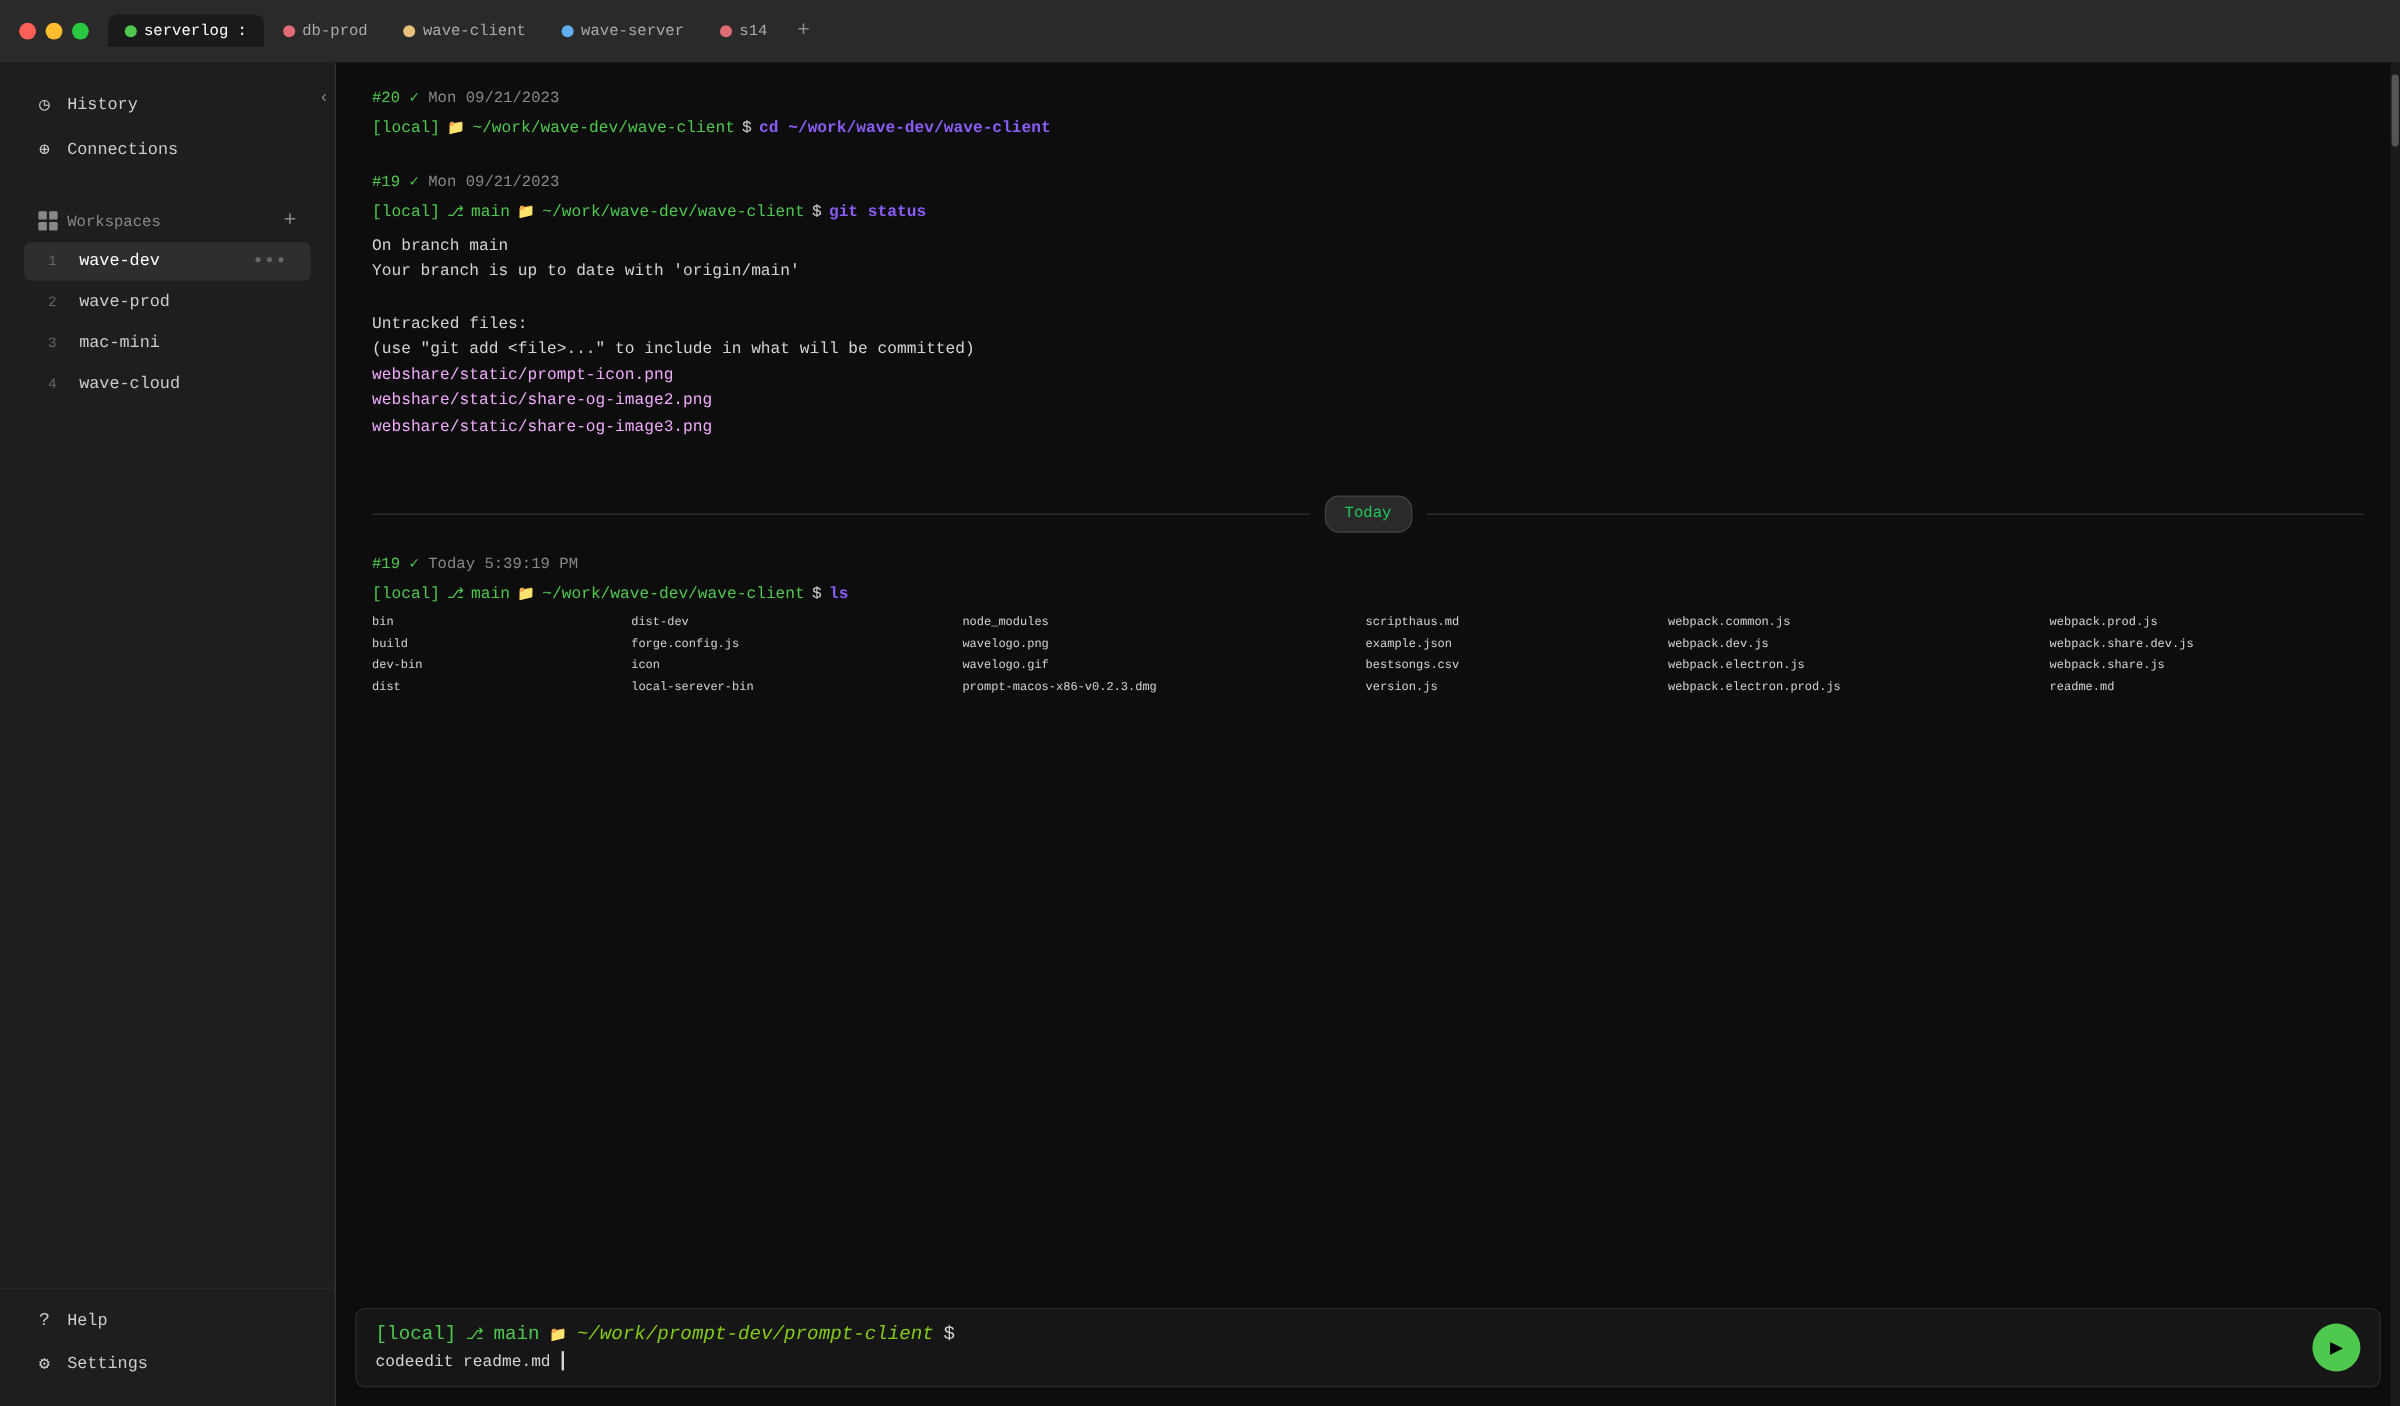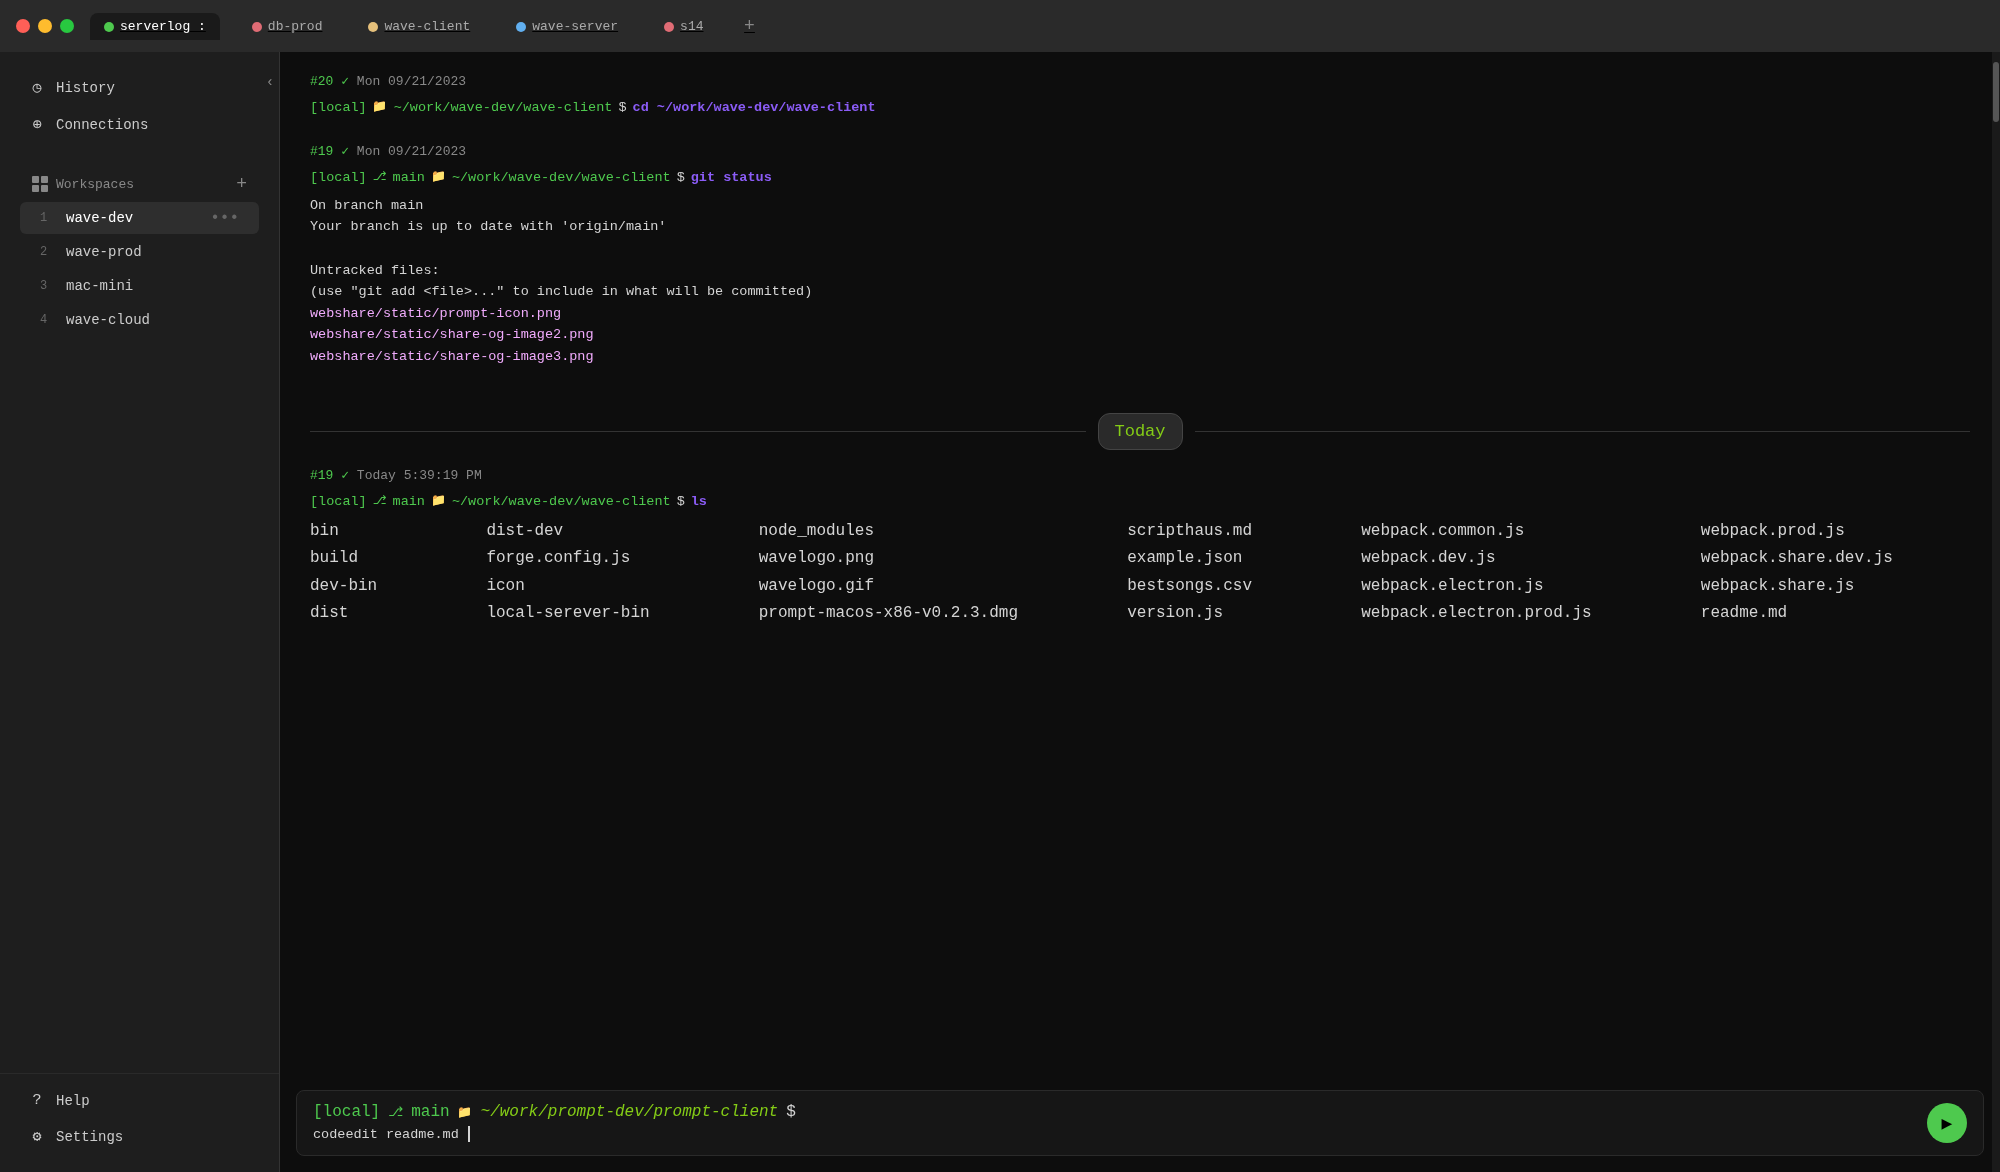--- a/index.html
+++ b/index.html
@@ -32,24 +32,23 @@
       width: 14px;
       height: 14px;
       border-radius: 50%;
     }
     .tl-close { background: #ff5f57; }
     .tl-min { background: #febc2e; }
     .tl-max { background: #28c840; }
 
     .tabs-area {
       display: flex;
-      align-items: flex-end;
-      flex: 1;
-      gap: 18px;
-      text-decoration: underline;
+      align-items: flex-start;
+      flex: 1;
+      gap: 2px;
     }
     .tab {
       display: flex;
       align-items: center;
       gap: 6px;
       padding: 6px 14px;
       border-radius: 8px 8px 0 0;
       cursor: pointer;
       font-size: 13px;
       color: #aaa;
@@ -271,31 +270,31 @@
     .divider-today-line {
       flex: 1;
       height: 1px;
       background: #333;
     }
     .divider-today-badge {
       background: #2a2a2a;
       border: 1px solid #444;
       border-radius: 12px;
       padding: 4px 16px;
-      color: #84cc16;
-      font-size: 17px;
+      color: #22c55e;
+      font-size: 13px;
       margin: 0 12px;
     }
 
     .ls-grid {
       display: grid;
       grid-template-columns: repeat(6, auto);
       gap: 2px 32px;
       margin-top: 4px;
-      font-size: 16px;
+      font-size: 10px;
     }
     .ls-item {
       white-space: nowrap;
     }
 
     .terminal-input-bar {
       background: #161616;
       border: 1px solid #2a2a2a;
       border-radius: 8px;
       margin: 8px 16px 16px;

